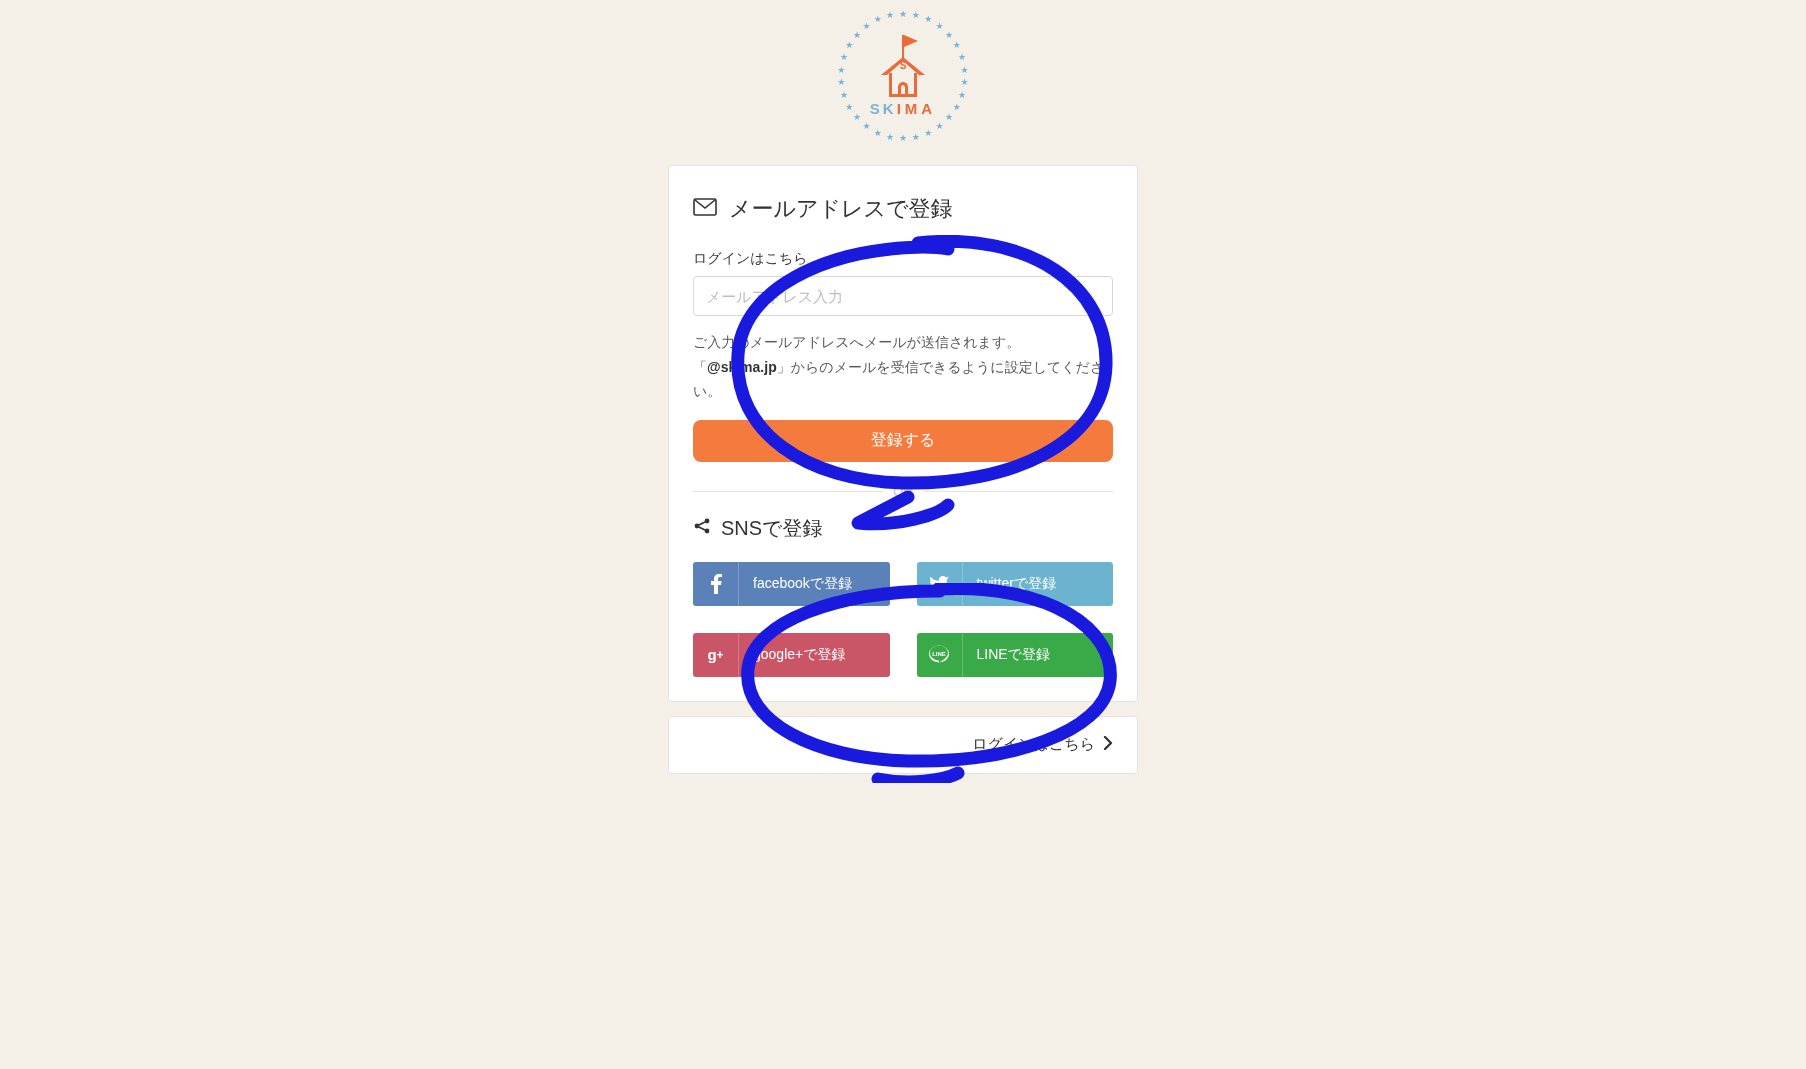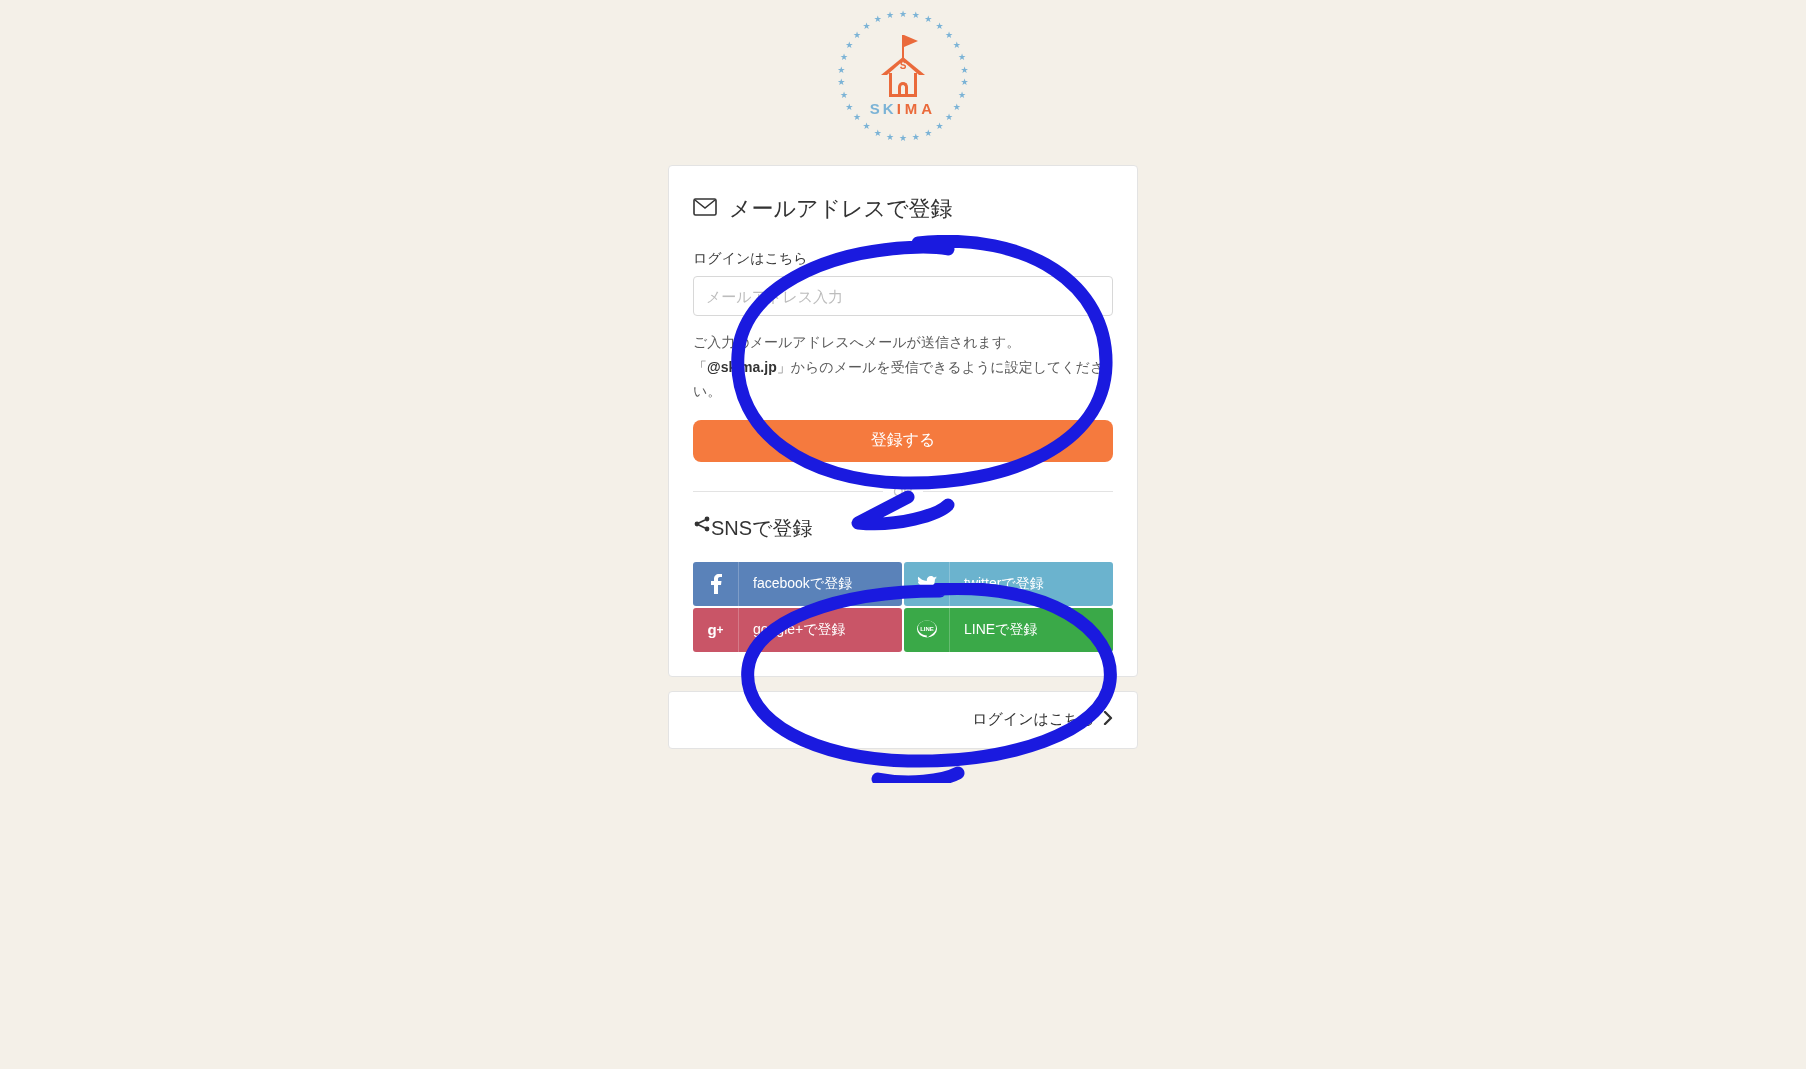--- a/index.html
+++ b/index.html
@@ -136,27 +136,27 @@
       display:flex; align-items:center;
       margin:22px 0 16px 0;
       color:#c4c4c4;
       font-size:13px;
     }
     .divider::before,.divider::after{
       content:''; flex:1; height:1px; background:#e3e3e3;
     }
     .divider span{ padding:0 10px; }
     .sns-title{
-      display:flex; align-items:flex-start; gap:0;
+      display:flex; align-items:center; gap:10px;
       font-size:20px; color:#333; margin-bottom:20px;
     }
     .sns-grid{
       display:grid;
       grid-template-columns:1fr 1fr;
-      gap:2px;
+      gap:27px;
     }
     .sns-btn{
       display:flex;
       align-items:center;
       height:44px;
       border-radius:3px;
       color:#fff;
       font-size:14px;
       cursor:pointer;
       border:none;

